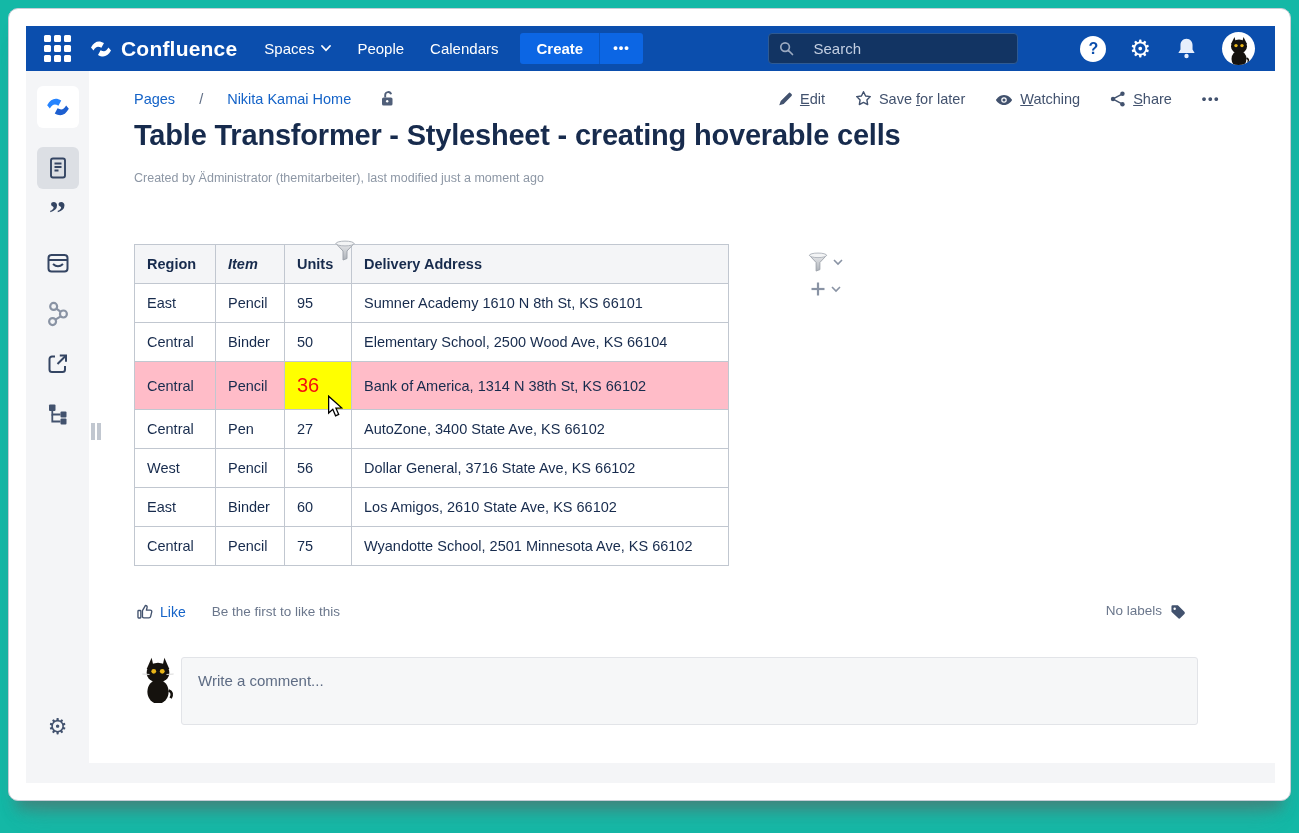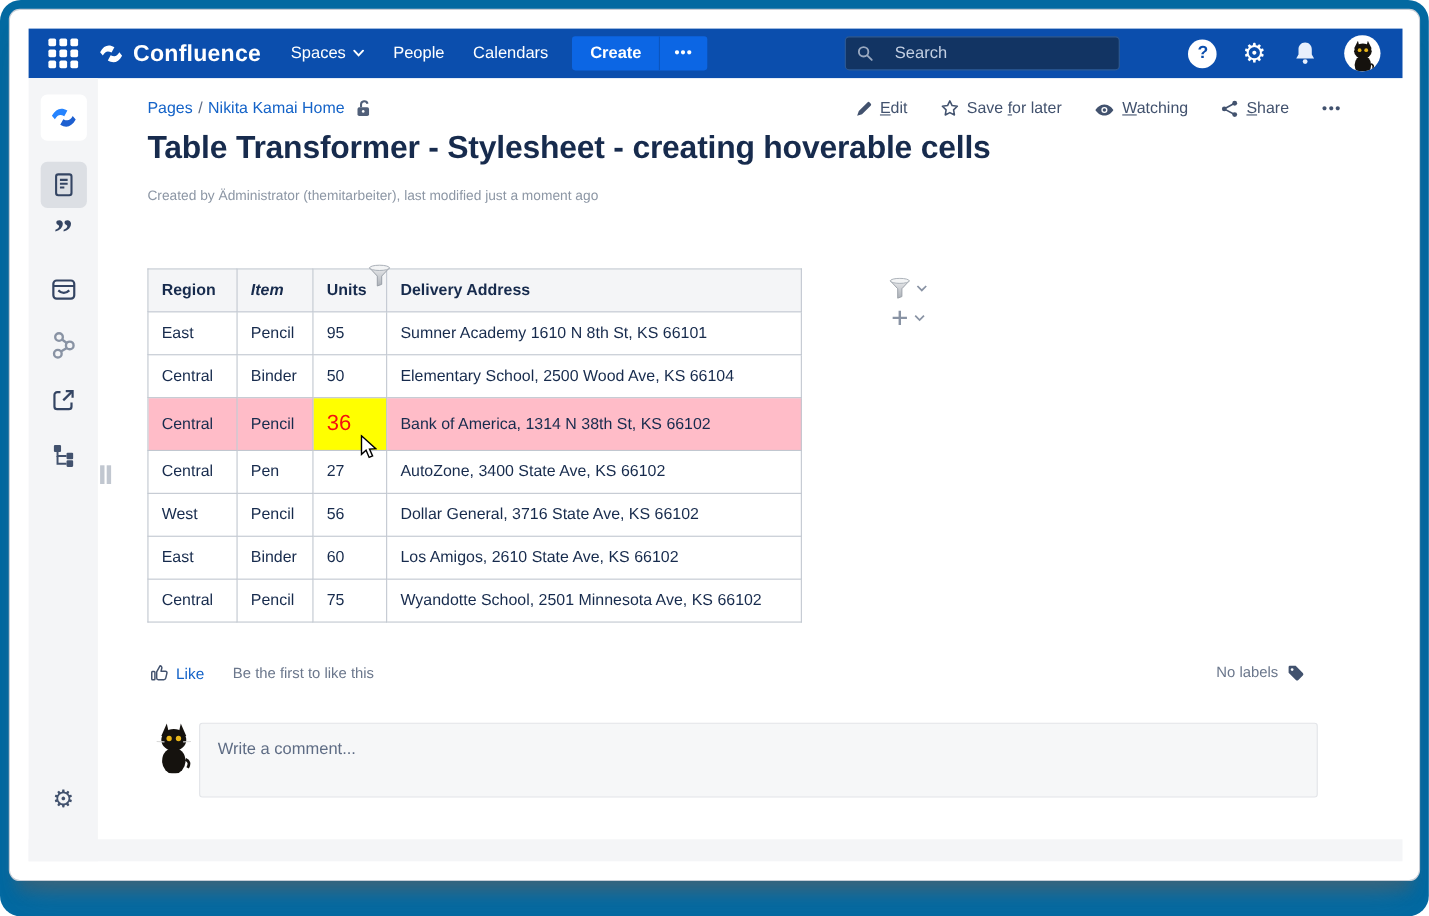--- a/index.html
+++ b/index.html
@@ -1,18 +1,18 @@
 <!DOCTYPE html>
 <html><head>
 <meta charset="utf-8">
 <style>
   * { margin:0; padding:0; box-sizing:border-box; }
   html,body { background:#fff; }
   body { font-family:"Liberation Sans", sans-serif; }
-  .stage { position:relative; width:1299px; height:833px; background:#0369a1; overflow:hidden;border-radius:19px; }
+  .stage { position:relative; width:1299px; height:833px; background:#14b8a6; overflow:hidden; }
 
   .frame { position:absolute; left:8px; top:8px; width:1283px; height:793px; background:#fff;
            border:1px solid #c7cdd6; border-radius:10px; overflow:hidden;
            box-shadow:0 16px 14px -8px rgba(90,90,90,.45), 0 26px 26px -18px rgba(120,120,120,.30); }
 
   
   .topnav { position:absolute; left:17px; top:17px; width:1249px; height:45px; background:#0B4EAD;
             display:flex; align-items:center; padding:0 20px 0 18px; color:#fff; }
   .grid-icon { display:grid; grid-template-columns:repeat(3,7px); grid-template-rows:repeat(3,7px); gap:3px; }
   .grid-icon i { background:#fff; border-radius:1.5px; }
@@ -45,21 +45,21 @@
   .tile.sel { background:#DCDFE4; }
   .quote-glyph { font-size:34px; font-weight:700; color:#344563; font-family:"Liberation Serif",serif; line-height:20px; }
   .gear-glyph-dark { font-size:22px; color:#42526E; line-height:1; }
   .expand-glyph { font-size:19px; font-weight:700; color:#0052CC; }
 
   .grip { position:absolute; left:82px; top:414px; display:flex; gap:2px; }
   .grip i { width:4px; height:17px; background:#C1C7D0; }
 
   
   .crumb-row { position:absolute; left:125px; right:70px; top:81px; display:flex; align-items:center; justify-content:space-between; }
-  .crumbs { display:flex; align-items:center; gap:5px; font-size:14.5px; }
+  .crumbs { display:flex; align-items:center; gap:24px; font-size:14.5px; }
   .crumbs a { color:#1463C8; text-decoration:none; cursor:pointer; }
   .crumb-sep { color:#5E6C84; }
   .actions { display:flex; align-items:center; gap:30px; color:#42526E; font-size:14.5px; }
   .action { display:flex; align-items:flex-end; gap:7px; cursor:pointer; }
   .ak { text-decoration:underline; }
   .more-dots { font-size:13px; letter-spacing:1.5px; font-weight:700; }
 
   .page-title { position:absolute; left:125px; top:110px; font-size:29px; font-weight:600; color:#172B4D; letter-spacing:-.2px; }
   .byline { position:absolute; left:125px; top:162px; font-size:12.5px; color:#8D97A5; }
 

